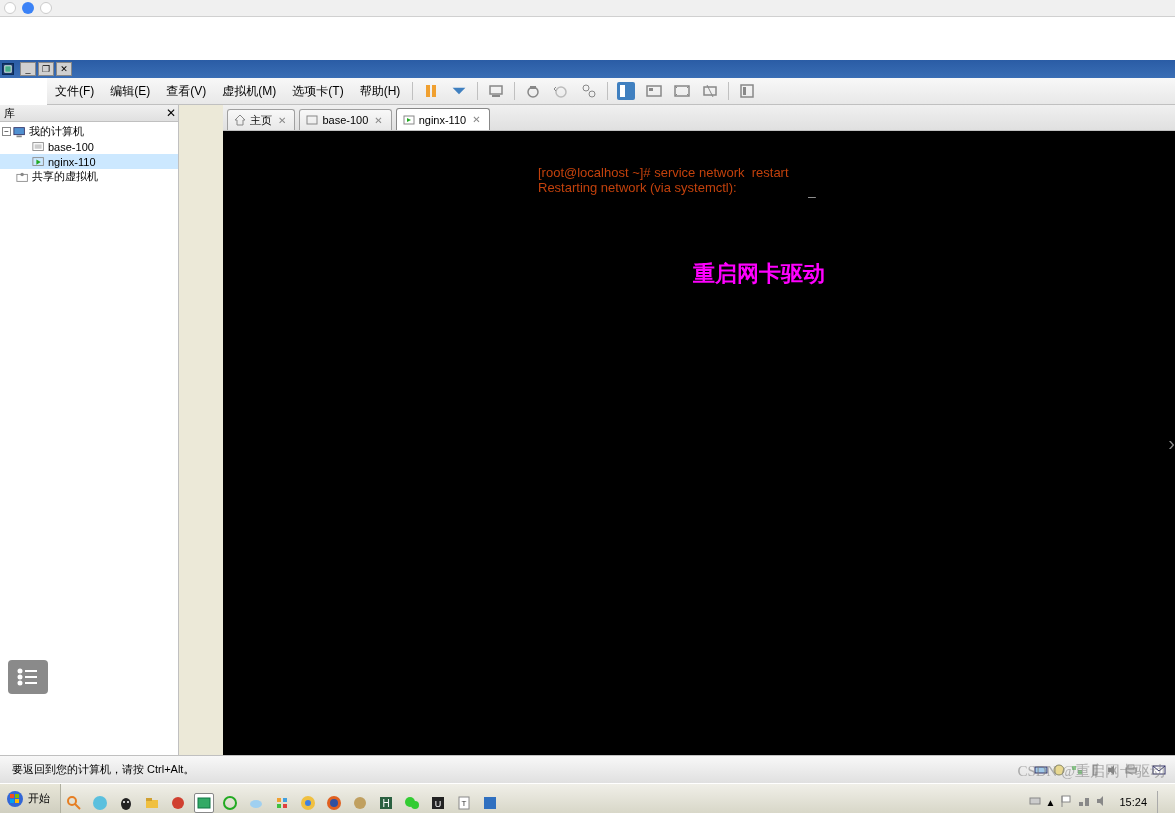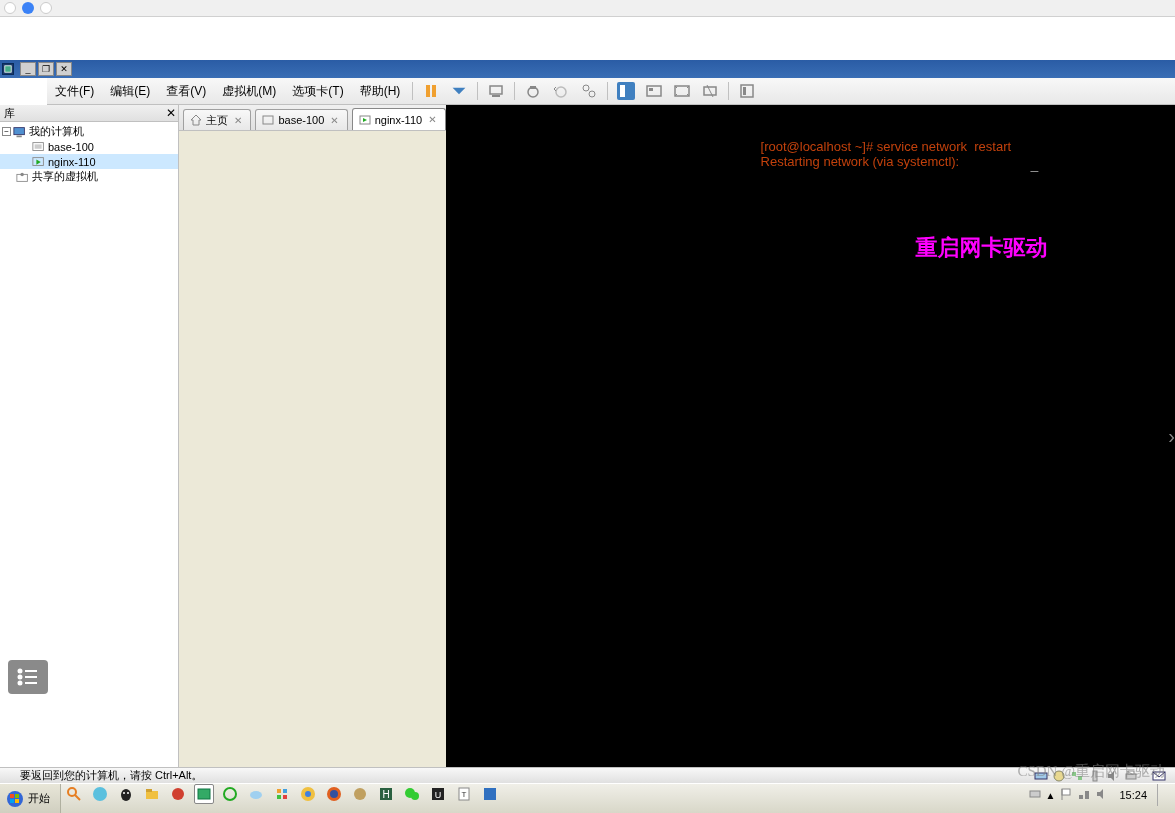--- a/index.html
+++ b/index.html
@@ -23,35 +23,35 @@
   .side-header { height:17px; background:linear-gradient(#f0f0f0,#e0e0e0); border-bottom:1px solid #c0c0c0; display:flex; align-items:center; font-size:11px; padding-left:4px; justify-content:space-between;}
   .side-header .x { width:14px; height:14px; font-size:12px; text-align:center; cursor:pointer;}
   .side-search { height:24px; padding:2px 4px; border-bottom:1px solid #c0c0c0; display:flex; align-items:center; gap:4px; background:#fff;}
   .side-search input { flex:1; border:none; font-size:11px; outline:none; color:#888;}
   .side-tree { flex:1; background:#fff; font-size:11px; padding-top:2px;}
   .tree-row { height:15px; display:flex; align-items:center; padding-left:2px; gap:2px;}
   .tree-row.sel { background:#cce8ff; }
   .tree-indent { display:inline-block; }
   .tree-exp { width:9px; height:9px; border:1px solid #888; font-size:8px; line-height:7px; text-align:center; background:#fff;}
   .tree-ico { width:14px; height:12px; }
-  .main { flex:1; background:#ece9d8; display:flex; flex-direction:row; position:relative;}
+  .main { flex:1; background:#ece9d8; display:flex; flex-direction:column; position:relative;padding-left:44px;}
   .tabbar { height:26px; background:linear-gradient(#f0f0f0,#e0e0e0); border-bottom:1px solid #c0c0c0; display:flex; align-items:flex-end; padding-left:4px; gap:4px; padding-top:3px;}
   .tab { height:21px; border:1px solid #a0a0a0; border-bottom:none; border-radius:3px 3px 0 0; background:linear-gradient(#f8f8f8,#e8e8e8); padding:0 6px; display:flex; align-items:center; gap:4px; font-size:11px; }
   .tab.active { background:#fff; height:22px; border-color:#888;}
   .tab .tx { font-size:10px; color:#888; padding:0 2px;}
   .tab-ico { width:12px; height:12px; }
   .console { flex:1; background:#000; position:relative; }
   .console pre { color:#c2410c; font-family:"Courier New",monospace; font-size:13px; position:absolute; left:315px; top:35px; line-height:14px; white-space:pre;}
   .console .cursor { position:absolute; left:585px; top:52px; color:#fff; font-family:monospace;}
   .annotation { position:absolute; left:470px; top:128px; color:#ff00ff; font-size:22px; font-weight:bold; font-family:"Microsoft YaHei",sans-serif;text-align:right;}
   .right-nav { position:absolute; right:0; top:50%; color:#888; font-size:20px; transform:translateY(-50%);}
-  .statusbar-info { height:16px; background:linear-gradient(#f8f8f8,#e0e0e0); border-top:1px solid #c0c0c0; font-size:11px; padding-left:20px; display:flex; align-items:center; justify-content:space-between;}
+  .statusbar-info { height:28px; background:linear-gradient(#f8f8f8,#e0e0e0); border-top:1px solid #c0c0c0; font-size:11px; padding-left:12px; display:flex; align-items:center; justify-content:space-between;}
   .status-icons { display:flex; gap:2px; padding-right:8px;}
   .status-icons span { width:16px; height:14px; display:flex; align-items:center; justify-content:center;}
-  .taskbar { height:30px; background:linear-gradient(#f0efe8,#d8d7c8); border-top:1px solid #fff; display:flex; align-items:flex-start; font-size:11px; }
+  .taskbar { height:30px; background:linear-gradient(#f0efe8,#d8d7c8); border-top:1px solid #fff; display:flex; align-items:flex-end; font-size:11px; }
   .taskbar .start { height:100%; padding:0 10px 0 6px; display:flex; align-items:center; gap:4px; background:linear-gradient(#e8e6d8,#d0cfc0); border-right:1px solid #b0b0a0;}
   .taskbar .start-orb { width:18px; height:18px; }
   .taskbar .tb-item { width:20px; height:20px; margin:0 3px; display:flex; align-items:center; justify-content:center; border-radius:2px;}
   .taskbar .tb-item.active { border:1px solid #888; background:#fff;}
   .taskbar .tray { margin-left:auto; display:flex; align-items:center; gap:4px; padding-right:8px;}
   .taskbar .clock { font-size:11px; padding:0 6px;}
   .watermark { position:fixed; right:10px; bottom:32px; color:rgba(128,128,128,0.6); font-size:15px; font-family:"Microsoft YaHei"; pointer-events:none;}
   .toc-fab { position:fixed; left:8px; top:660px; width:40px; height:34px; background:#8a8a8a; border-radius:4px; display:flex; align-items:center; justify-content:center;}
   .toc-fab svg { stroke:#fff; }
 </style>

